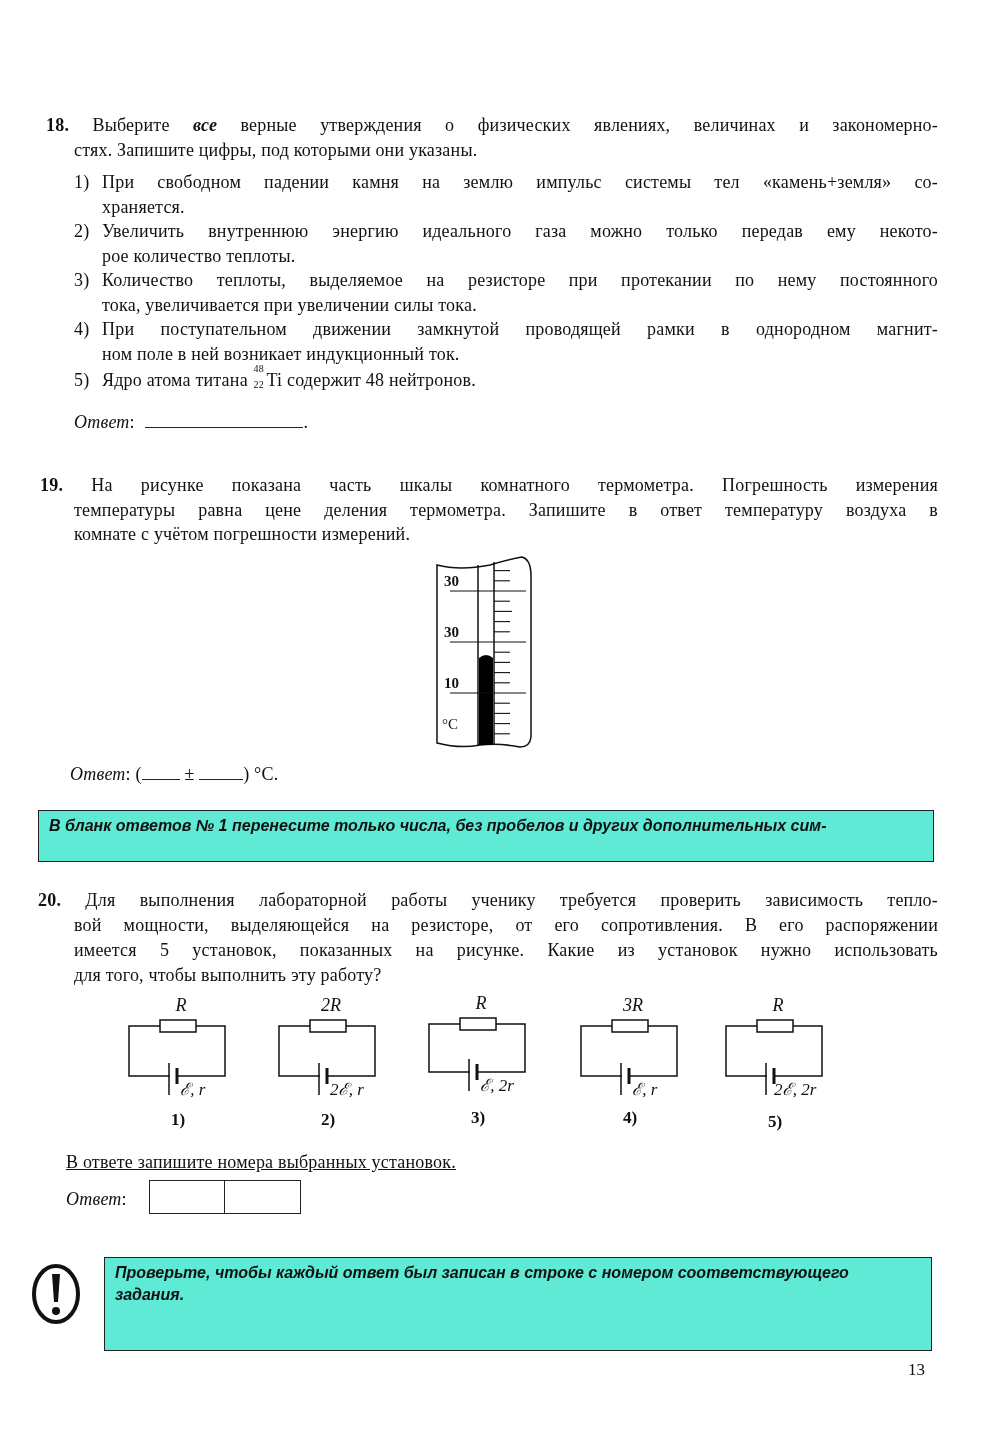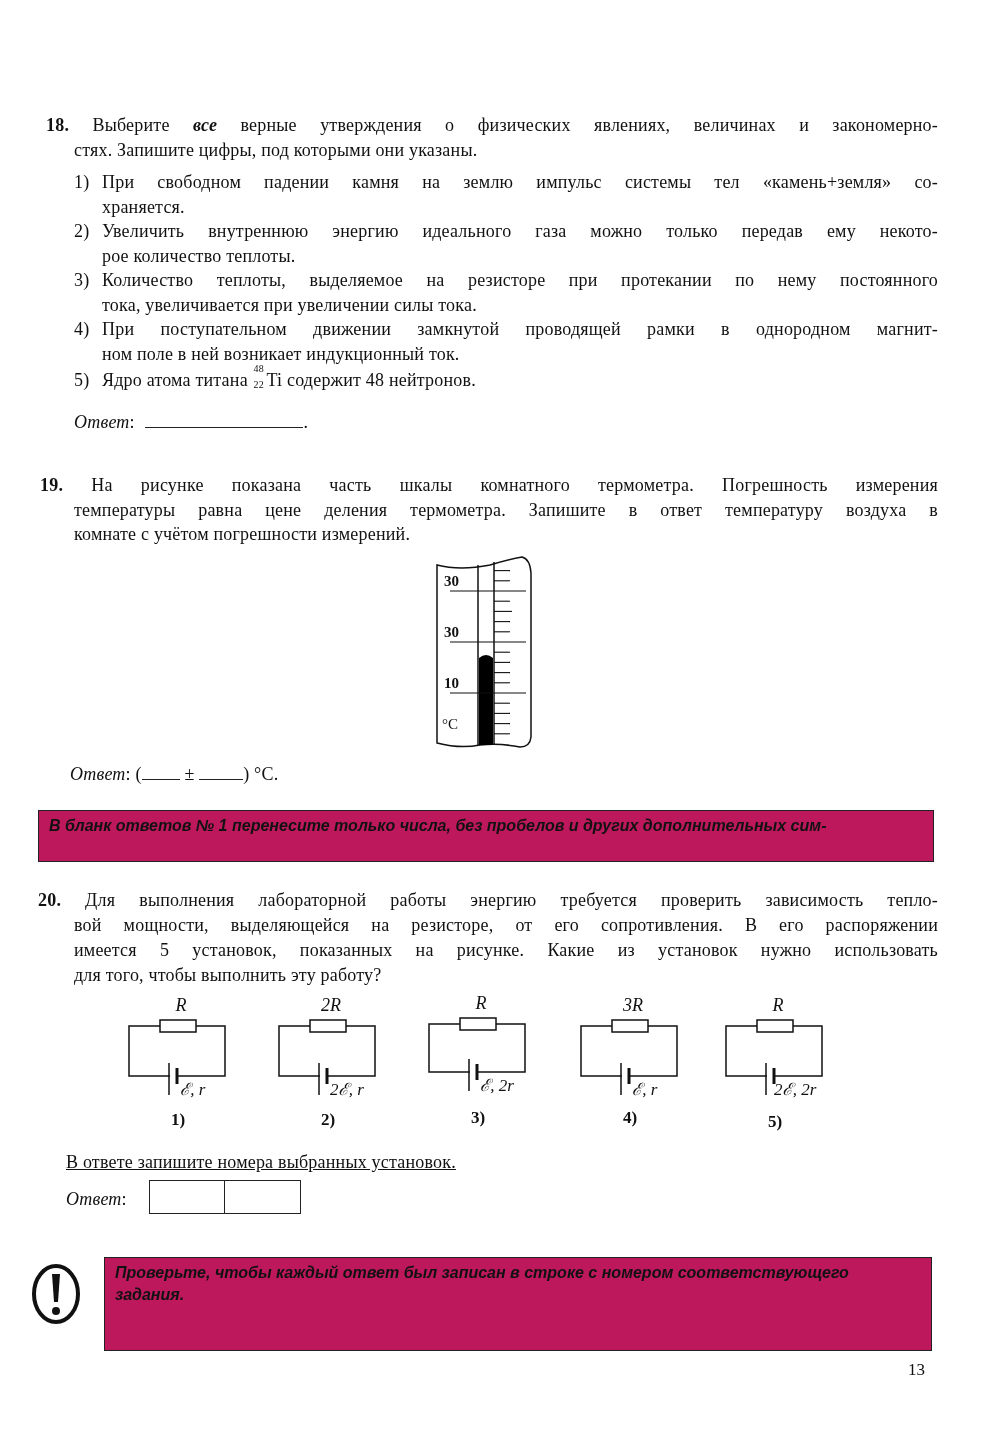--- a/index.html
+++ b/index.html
@@ -9,21 +9,21 @@
     color: #111; font-size: 18px;
   }
   .abs { position: absolute; }
   .line { position: absolute; white-space: nowrap; font-size: 18px; line-height: 24px; letter-spacing: 0.2px; }
   .just { text-align: justify; text-align-last: justify; white-space: normal; }
   .qnum { font-weight: bold; }
   .ital { font-style: italic; }
   .bi { font-weight: bold; font-style: italic; }
   .blank { display: inline-block; border-bottom: 1px solid #222; height: 16px; vertical-align: baseline; }
   .notice {
-    position: absolute; border: 1.5px solid #222; background: #be185d;
+    position: absolute; border: 1.5px solid #222; background: #5eead4;
     font-family: "Liberation Sans", "DejaVu Sans", sans-serif;
     font-weight: bold; font-style: italic; font-size: 16px; line-height: 22px;
     padding: 4px 10px; box-sizing: border-box;
   }
   .notice .nl { display: block; white-space: nowrap; }
   .anbox { position: absolute; border: 1.5px solid #222; box-sizing: border-box; background: #fff; }
   .circuit-label { position: absolute; font-size: 18px; font-style: italic; text-align: center; }
   .circuit-num { position: absolute; font-size: 17px; font-weight: bold; text-align: center; }
   .iso-wrap { display: inline-block; position: relative; width: 14px; height: 20px; vertical-align: -4px; }
   .iso-wrap .top { position: absolute; top: -6px; left: 1px; font-size: 10px; line-height: 10px; }
@@ -118,21 +118,21 @@
   </div>
 </div>
 
 <div class="notice" style="left:38px; top:810px; width:896px; height:52px;">
   <span class="nl">В бланк ответов № 1 перенесите только числа, без пробелов и других дополнительных сим-</span>
 </div>
 
 <div class="abs">
   <div class="line just" style="left:38px; top:888px; width:900px;">
     <span class="qnum">20.</span>
-    <span>Для выполнения лабораторной работы энергию требуется проверить зависимость тепло-</span>
+    <span>Для выполнения лабораторной работы ученику требуется проверить зависимость тепло-</span>
   </div>
   <div class="line just" style="left:74px; top:913px; width:864px;">вой мощности, выделяющейся на резисторе, от его сопротивления. В его распоряжении</div>
   <div class="line just" style="left:74px; top:938px; width:864px;">имеется 5 установок, показанных на рисунке. Какие из установок нужно использовать</div>
   <div class="line" style="left:74px; top:963px;">для того, чтобы выполнить эту работу?</div>
 
   <div class="abs" style="left:128px; top:995px; width:110px; height:140px;">
     <div class="circuit-label" style="left:0; width:106px; top:0;">R</div>
     <svg class="abs" style="left:0; top:22px;" width="110" height="80">
       <rect x="32" y="3" width="36" height="12" fill="#fff" stroke="#111" stroke-width="1.5"></rect>
       <polyline points="32,9 1,9 1,59 42,59" fill="none" stroke="#111" stroke-width="1.5"></polyline>

